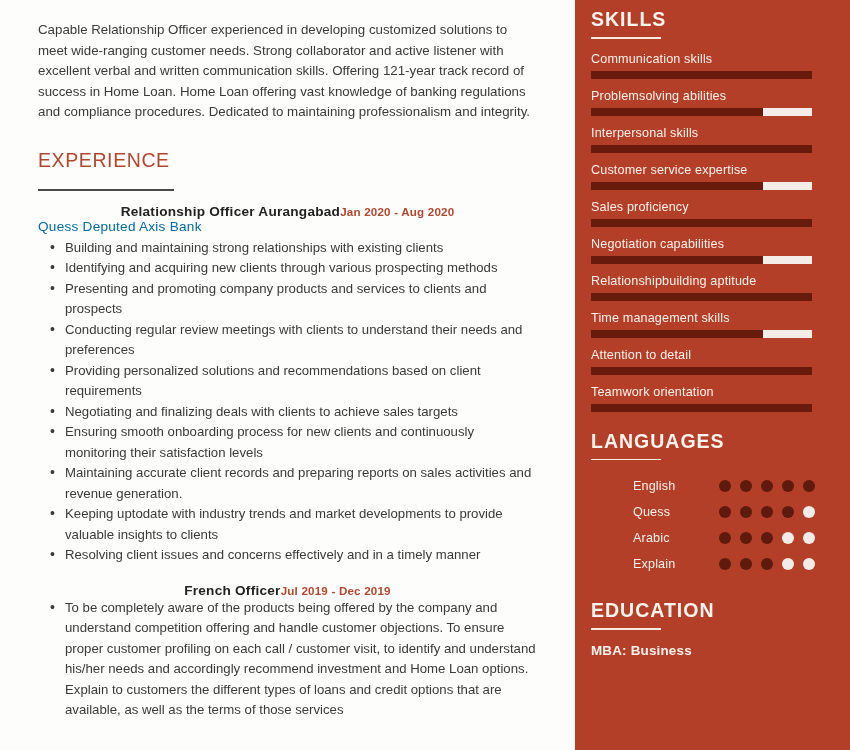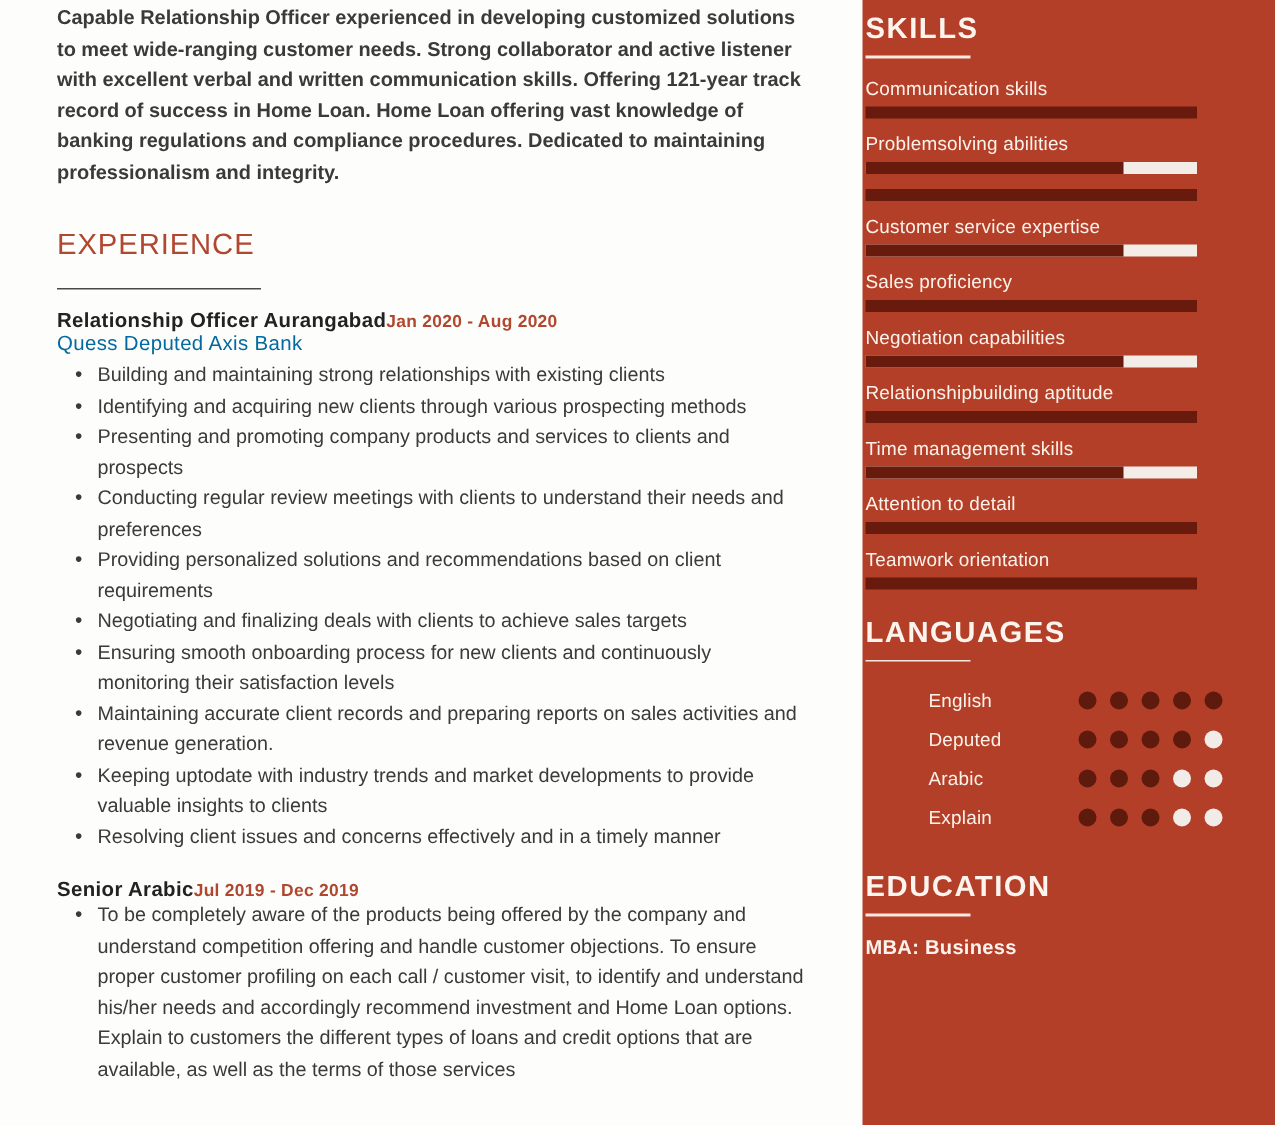--- a/index.html
+++ b/index.html
@@ -15,22 +15,21 @@
   .left {
     width: 575px; height: 750px;
     padding: 0 38px 0 38px;
     background: #fdfdfb;
     overflow: hidden;
   }
   .summary {
     font-size: 13.3px;
     line-height: 20.6px;
     color: #3a3a3a;
-    padding-top: 2px;
-    font-weight: bold;
+    padding-top: 20px;
   }
   .summary p { margin: 0; }
 
   .section-heading-wrap { margin-top: 26px; }
   .section-heading {
     font-size: 19.5px;
     font-weight: 400;
     letter-spacing: 0.6px;
     color: #b1472f;
     display: inline-block;
@@ -40,21 +39,21 @@
     width: 136px;
     height: 1.6px;
     background: #4a4a4a;
     margin-top: 1px;
     margin-bottom: 13px;
   }
 
   .job { margin-bottom: 2px; }
   .job-row {
     display: flex;
-    justify-content: flex-start;
+    justify-content: center;
     align-items: baseline;
   }
   .job-title {
     font-size: 13.6px;
     font-weight: bold;
     color: #222;
     letter-spacing: 0.25px;
   }
   .job-dates {
     font-size: 11.6px;
@@ -89,21 +88,21 @@
     top: -1px;
     font-size: 14px;
     color: #3a3a3a;
   }
   .job-spacer { height: 15px; }
 
   
   .sidebar {
     width: 275px; height: 750px;
     background: #b33f29;
-    padding: 0 35px 0 2px;
+    padding: 0 35px 0 16px;
     color: #fdf3ec;
     overflow: hidden;
     position: relative;
   }
   .side-heading {
     font-size: 19.5px;
     font-weight: bold;
     letter-spacing: 1px;
     color: #fdf4ee;
   }
@@ -193,21 +192,21 @@
               <li>Negotiating and finalizing deals with clients to achieve sales targets</li>
               <li>Ensuring smooth onboarding process for new clients and continuously monitoring their satisfaction levels</li>
               <li>Maintaining accurate client records and preparing reports on sales activities and revenue generation.</li>
               <li>Keeping uptodate with industry trends and market developments to provide valuable insights to clients</li>
               <li>Resolving client issues and concerns effectively and in a timely manner</li>
             </ul>
           </div>
           <div class="job-spacer"></div>
           <div class="job">
             <div class="job-row">
-              <div class="job-title">Senior Arabic</div>
+              <div class="job-title">French Officer</div>
               <div class="job-dates">Jul 2019 - Dec 2019</div>
             </div>
             <ul class="bullets">
               <li>To be completely aware of the products being offered by the company and understand competition offering and handle customer objections. To ensure proper customer profiling on each call / customer visit, to identify and understand his/her needs and accordingly recommend investment and Home Loan options. Explain to customers the different types of loans and credit options that are available, as well as the terms of those services</li>
             </ul>
           </div>
         </div>
     </div>
 
   </div>
@@ -225,20 +224,21 @@
               <div class="bar-fill" style="width: 100%;"></div>
             </div>
           </div>
           <div class="skill">
             <div class="skill-label">Problemsolving abilities</div>
             <div class="bar-track">
               <div class="bar-fill" style="width: 78%;"></div>
             </div>
           </div>
           <div class="skill">
+            <div class="skill-label">Interpersonal skills</div>
             <div class="bar-track">
               <div class="bar-fill" style="width: 100%;"></div>
             </div>
           </div>
           <div class="skill">
             <div class="skill-label">Customer service expertise</div>
             <div class="bar-track">
               <div class="bar-fill" style="width: 78%;"></div>
             </div>
           </div>
@@ -289,21 +289,21 @@
             <div class="lang-name">English</div>
             <div class="dots">
               <div class="dot filled"></div>
               <div class="dot filled"></div>
               <div class="dot filled"></div>
               <div class="dot filled"></div>
               <div class="dot filled"></div>
             </div>
           </div>
           <div class="lang-row">
-            <div class="lang-name">Deputed</div>
+            <div class="lang-name">Quess</div>
             <div class="dots">
               <div class="dot filled"></div>
               <div class="dot filled"></div>
               <div class="dot filled"></div>
               <div class="dot filled"></div>
               <div class="dot"></div>
             </div>
           </div>
           <div class="lang-row">
             <div class="lang-name">Arabic</div>

